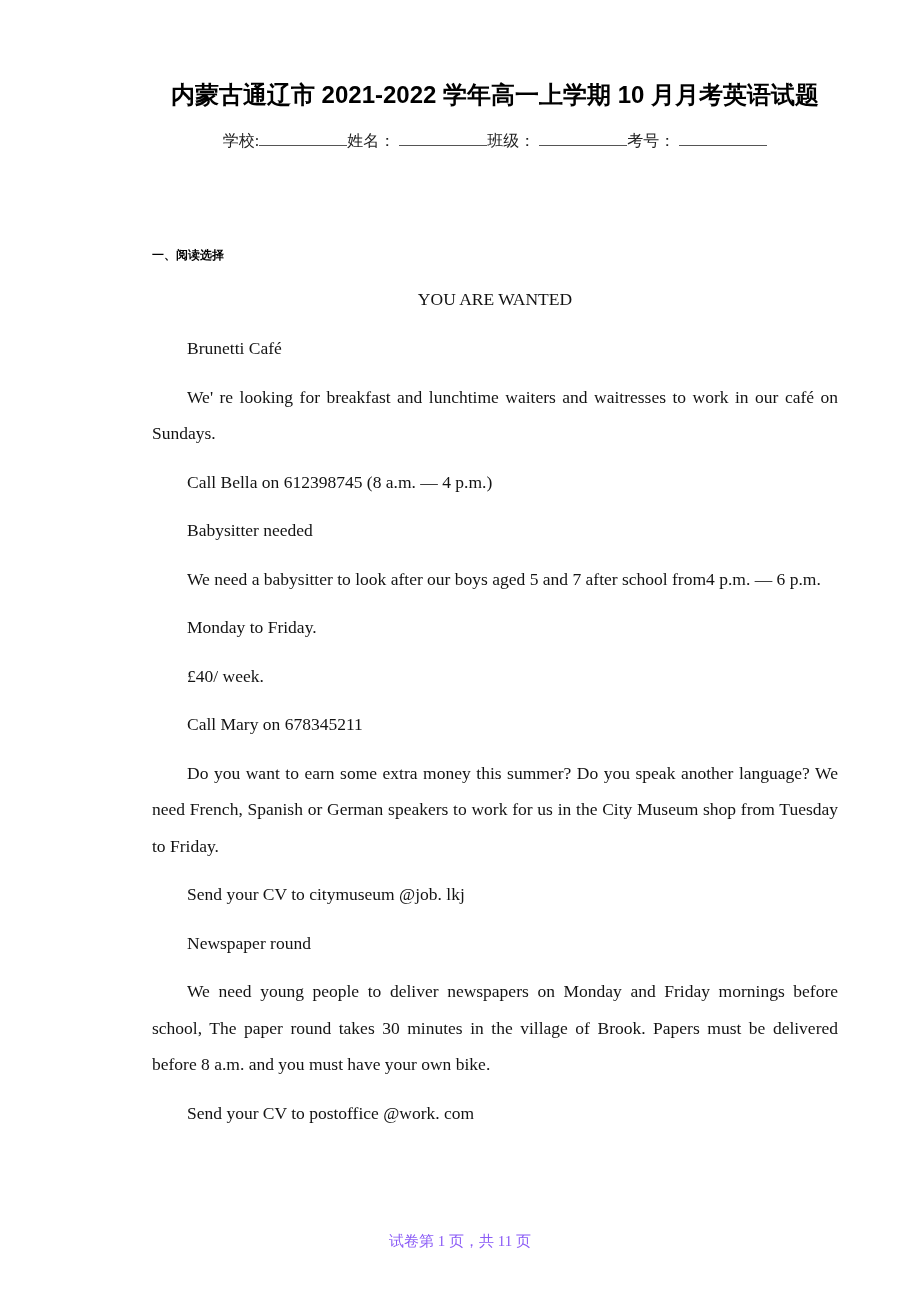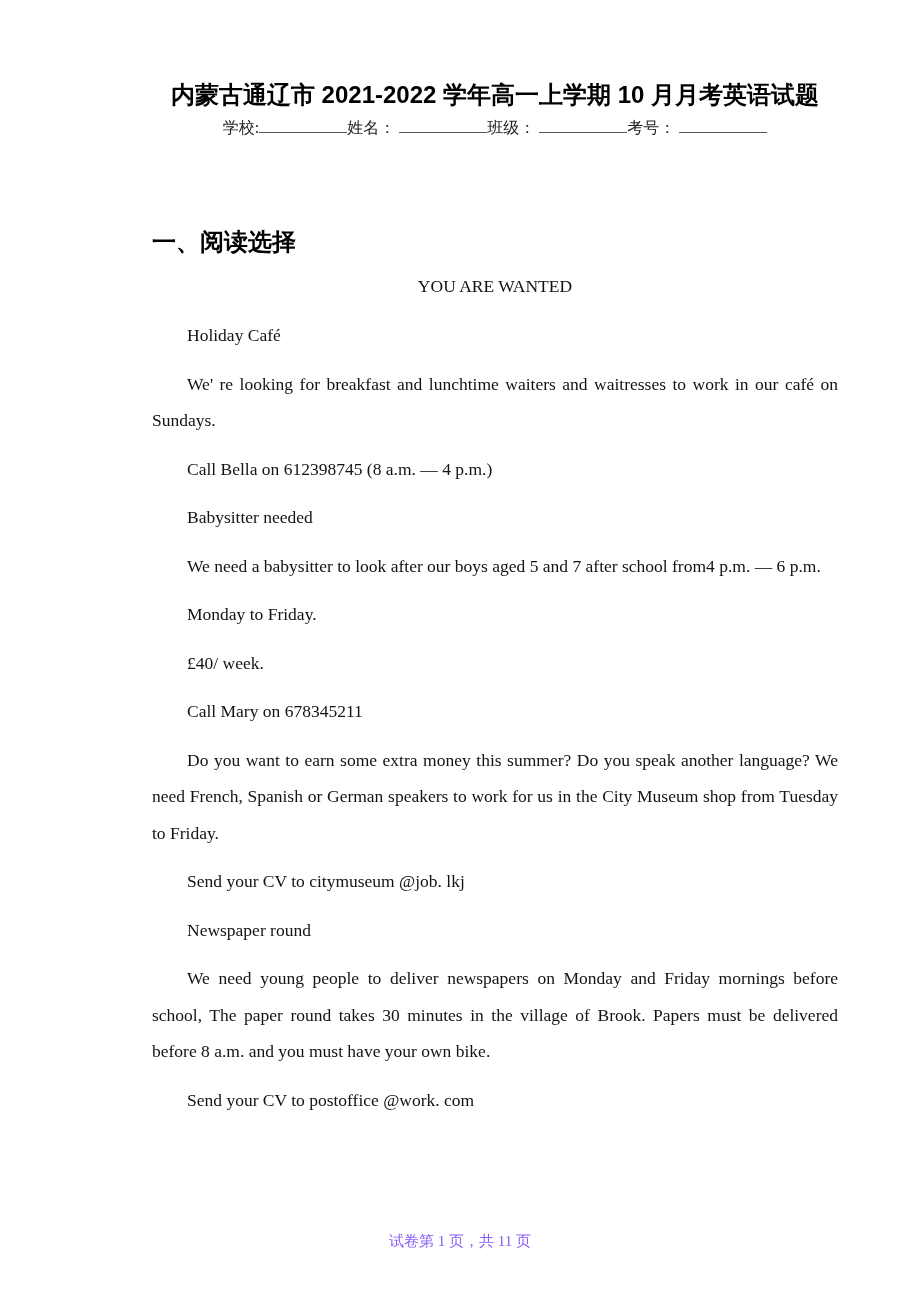--- a/index.html
+++ b/index.html
@@ -17,41 +17,41 @@
   .title {
     text-align: center;
     font-family: "Liberation Sans", sans-serif;
     font-weight: 700;
     font-size: 24px;
     line-height: 30px;
     color: #000000;
   }
 
   .info-line {
-    margin-top: 3px;
+    margin-top: 16px;
     text-align: center;
     font-size: 16px;
     line-height: 30px;
     white-space: nowrap;
     color: #222222;
   }
   .info-field { display: inline-block; }
   .blank {
     display: inline-block;
     width: 88px;
     height: 15px;
     border-bottom: 1px solid #555555;
     vertical-align: baseline;
   }
 
   .section-heading {
     margin-top: 84px;
     font-family: "Liberation Sans", sans-serif;
     font-weight: 700;
-    font-size: 24px;
+    font-size: 12px;
     line-height: 30px;
     color: #000000;
   }
 
   .passage-title {
     margin-top: 14px;
     text-align: center;
     font-size: 17.5px;
     line-height: 30px;
   }
@@ -86,21 +86,21 @@
 
   <div class="info-line">
     <span class="info-field"><span>学校:</span><span class="blank"></span></span><span class="info-field"><span>姓名：</span> <span class="blank"></span></span><span class="info-field"><span>班级：</span> <span class="blank"></span></span><span class="info-field"><span>考号：</span> <span class="blank"></span></span>
   </div>
 
   <div class="section-heading">一、阅读选择</div>
 
   <div class="passage">
     <div class="passage-title">YOU ARE WANTED</div>
 
-    <p>Holiday Café</p>
+    <p>Brunetti Café</p>
     <p>We' re looking for breakfast and lunchtime waiters and waitresses to work in our café on Sundays.</p>
     <p>Call Bella on 612398745 (8 a.m. — 4 p.m.)</p>
     <p>Babysitter needed</p>
     <p>We need a babysitter to look after our boys aged 5 and 7 after school from4 p.m. — 6 p.m.</p>
     <p>Monday to Friday.</p>
     <p>£40/ week.</p>
     <p>Call Mary on 678345211</p>
     <p>Do you want to earn some extra money this summer? Do you speak another language? We need French, Spanish or German speakers to work for us in the City Museum shop from Tuesday to Friday.</p>
     <p>Send your CV to citymuseum @job. lkj</p>
     <p>Newspaper round</p>

